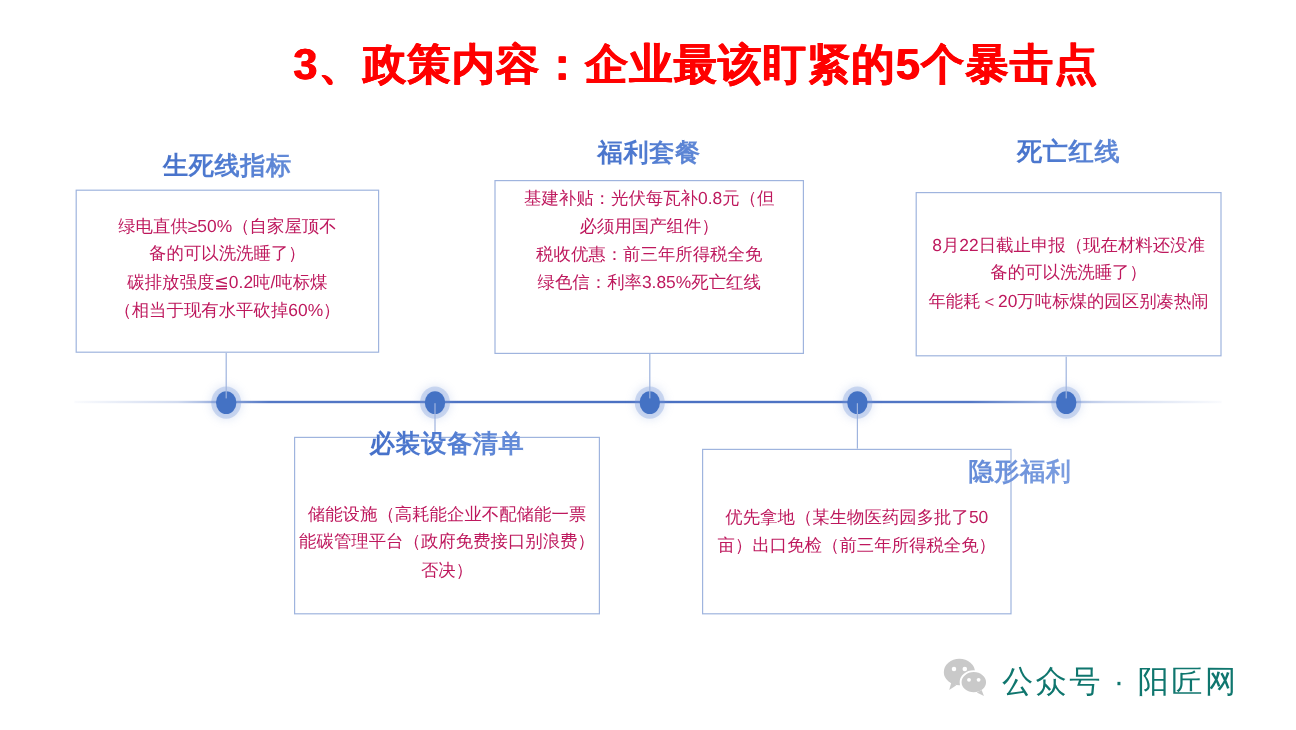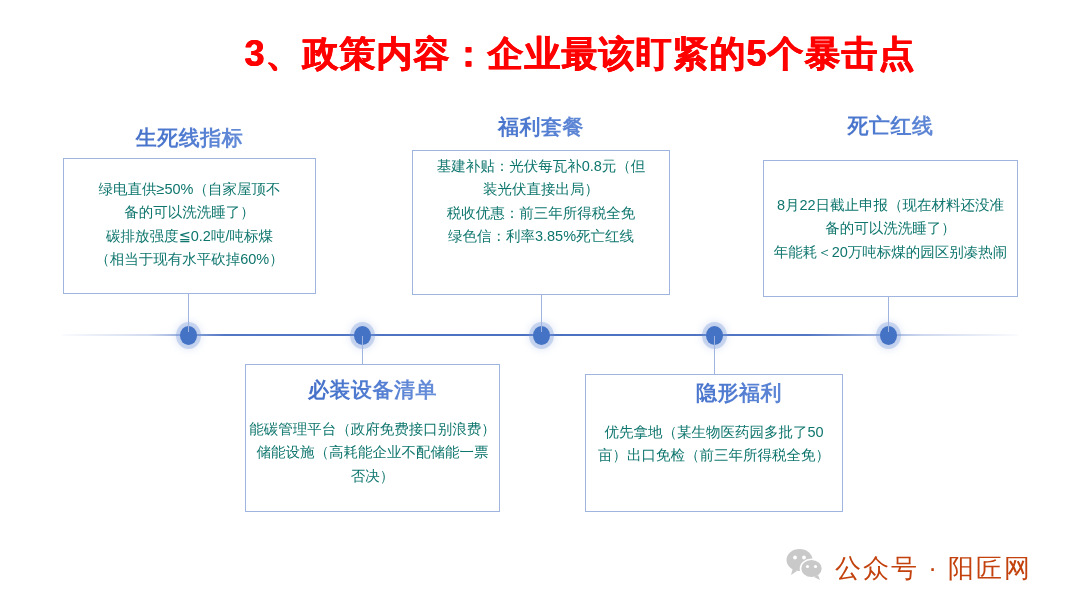--- a/index.html
+++ b/index.html
@@ -80,42 +80,42 @@
     background: linear-gradient(95deg, #3B63BE 0%, #4E7AD0 45%, #7C9EE0 100%);
     -webkit-background-clip: text;
     background-clip: text;
     color: transparent;
     -webkit-text-fill-color: transparent;
   }
   .card-body {
     position: absolute;
     box-sizing: border-box;
     text-align: center;
-    color: #0f766e;
+    color: #be185d;
     font-size: 14.5px;
     line-height: 1.62;
   }
   .card-body div { white-space: nowrap; }
 
   
   .connector {
     position: absolute;
     width: 1px;
     background: #9FB4DE;
   }
 
   
   #watermark {
     position: absolute;
     left: 786px;
     top: 548px;
     display: flex;
     align-items: center;
     gap: 11px;
-    color: #c2410c;
+    color: #0f766e;
     font-size: 26px;
     letter-spacing: 2px;
     white-space: nowrap;
   }
   #watermark .wm-text { line-height: 1; }
 </style>
 </head>
 <body>
 
 <div id="slide">
@@ -142,43 +142,43 @@
     <div>绿电直供≥50%（自家屋顶不</div>
     <div>备的可以洗洗睡了）</div>
     <div>碳排放强度≦0.2吨/吨标煤</div>
     <div>（相当于现有水平砍掉60%）</div>
   </div>
 
   <div class="card-title" style="left:412px; top:113px; width:258px;text-decoration:underline;">福利套餐</div>
   <div class="card" style="left:412px; top:150px; width:258px; height:145px;"></div>
   <div class="card-body" style="left:404px; top:155px; width:274px;">
     <div>基建补贴：光伏每瓦补0.8元（但</div>
-    <div>装光伏直接出局）</div>
+    <div>必须用国产组件）</div>
     <div>税收优惠：前三年所得税全免</div>
     <div>绿色信：利率3.85%死亡红线</div>
   </div>
 
   <div class="card-title" style="left:763px; top:112px; width:255px;">死亡红线</div>
   <div class="card" style="left:763px; top:160px; width:255px; height:137px;"></div>
   <div class="card-body" style="left:752px; top:174px; width:277px;margin-top:20px;">
     <div>8月22日截止申报（现在材料还没准</div>
     <div>备的可以洗洗睡了）</div>
     <div>年能耗＜20万吨标煤的园区别凑热闹</div>
   </div>
 
   <div class="card" style="left:245px; top:364px; width:255px; height:148px;"></div>
-  <div class="card-title" style="left:245px; top:376px; width:255px;">必装设备清单</div>
+  <div class="card-title" style="left:245px; top:356px; width:255px;">必装设备清单</div>
   <div class="card-body" style="left:229px; top:418px; width:287px;">
+    <div>储能设施（高耗能企业不配储能一票</div>
     <div>能碳管理平台（政府免费接口别浪费）</div>
-    <div>储能设施（高耗能企业不配储能一票</div>
     <div>否决）</div>
   </div>
 
   <div class="card" style="left:585px; top:374px; width:258px; height:138px;"></div>
-  <div class="card-title" style="left:585px; top:379px; width:308px;">隐形福利</div>
+  <div class="card-title" style="left:585px; top:379px; width:308px;text-align:right;">隐形福利</div>
   <div class="card-body" style="left:573px; top:421px; width:282px;">
     <div>优先拿地（某生物医药园多批了50</div>
     <div>亩）出口免检（前三年所得税全免）</div>
   </div>
 
   <div id="watermark">
     <span style="display:inline-block;">
       <svg width="38" height="32" viewBox="0 0 38 32" aria-hidden="true">
         <ellipse cx="13.5" cy="12" rx="13" ry="11" fill="#C9C9C9"></ellipse>
         <polygon points="7,20 5,27 11,23" fill="#C9C9C9"></polygon>

